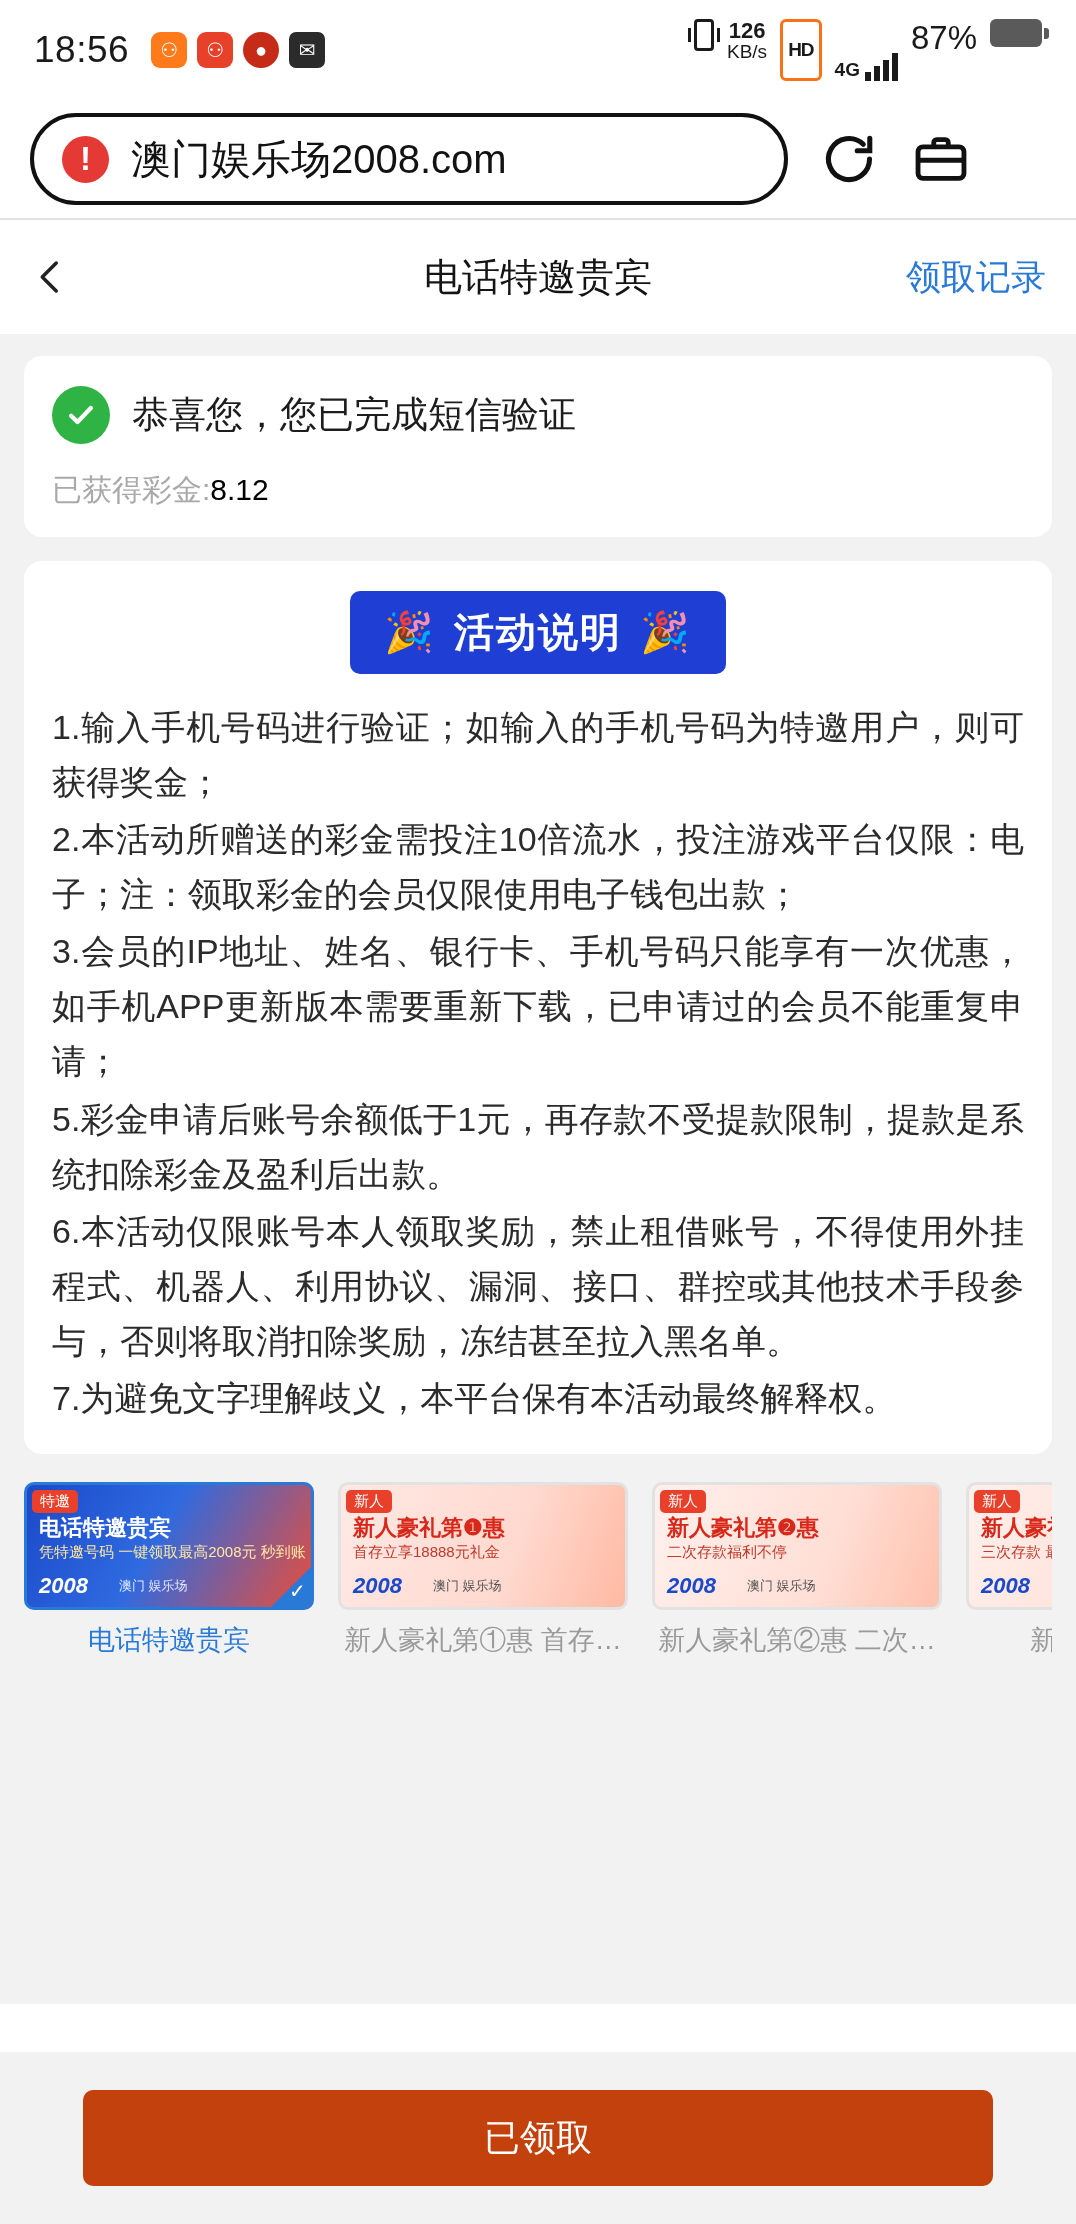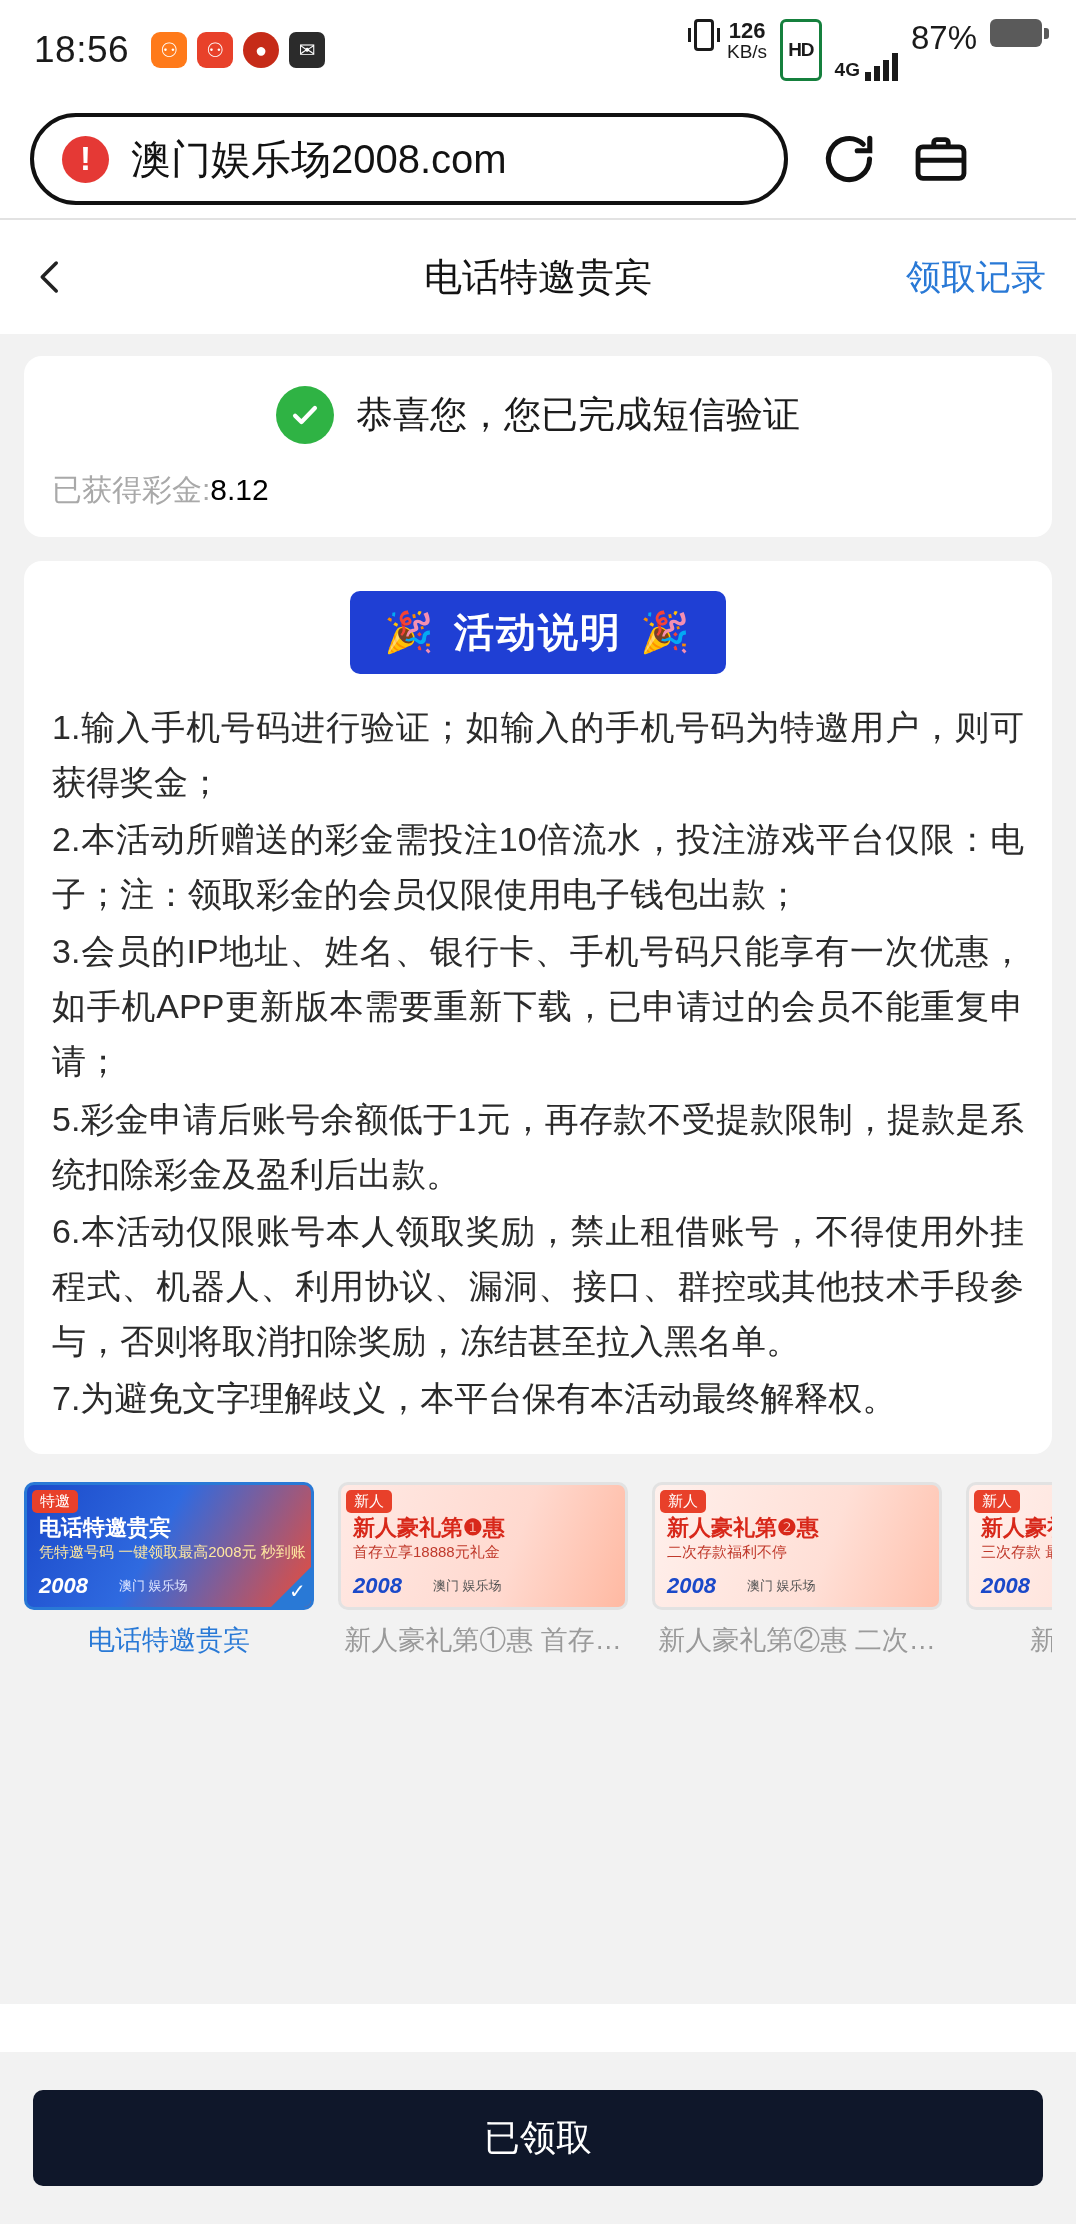--- a/index.html
+++ b/index.html
@@ -46,21 +46,21 @@
     position: relative;
   }
   .sb-vib:before, .sb-vib:after {
     content: ""; position: absolute; top: 6px; width: 3px; height: 14px; background: #1a1a1a;
   }
   .sb-vib:before { left: -9px; }
   .sb-vib:after  { right: -9px; }
   .sb-kb { font-size: 19px; line-height: 1.05; text-align: center; color: #1a1a1a; }
   .sb-kb .num { font-size: 22px; font-weight: bold; display: block; }
   .sb-hd {
-    border: 3px solid #15803d; border-radius: 6px; padding: 17px 5px;
+    border: 3px solid #f97316; border-radius: 6px; padding: 17px 5px;
     font-size: 19px; font-weight: bold; color: #1a1a1a; letter-spacing: -1px;
   }
   .sb-net { display: flex; align-items: flex-end; gap: 3px; }
   .sb-net .g { font-size: 19px; font-weight: bold; color: #1a1a1a; margin-right: 2px; }
   .sb-bars { display: flex; align-items: flex-end; gap: 3px; height: 28px; }
   .sb-bars i { width: 6px; background: #1a1a1a; display: block; }
   .sb-bars i:nth-child(1) { height: 9px; }
   .sb-bars i:nth-child(2) { height: 15px; }
   .sb-bars i:nth-child(3) { height: 21px; }
   .sb-bars i:nth-child(4) { height: 28px; }
@@ -134,21 +134,21 @@
     height: 1670px;
     overflow: hidden;
   }
   .card {
     background: #ffffff;
     border-radius: 18px;
     padding: 30px 28px 26px 28px;
     margin-bottom: 24px;
   }
   .verify-row {
-    display: flex; align-items: center; justify-content: center; gap: 22px;
+    display: flex; align-items: center; gap: 22px;
     margin-bottom: 26px;
   }
   .check-circle {
     width: 58px; height: 58px; border-radius: 50%; background: #2fb344;
     display: flex; align-items: center; justify-content: center;
     flex: 0 0 auto;
   }
   .check-circle svg { display: block; }
   .verify-text { font-size: 37px; color: #1d1d1d; }
   .bonus-line { font-size: 30px; color: #a9a9a9; }
@@ -243,23 +243,23 @@
 
   
   .bottom-bar {
     position: absolute;
     left: 0; right: 0; bottom: 0;
     height: 172px;
     background: #f2f2f2;
     display: flex; align-items: center; justify-content: center;
   }
   .claim-btn {
-    width: 1010px; height: 96px;
+    width: 910px; height: 96px;
     border-radius: 10px;
-    background: #0f172a;
+    background: #c2410c;
     color: #ffffff;
     font-size: 36px;
     display: flex; align-items: center; justify-content: center;
     border: none;
     font-family: "Liberation Sans", sans-serif;
   }
 </style>
 </head>
 <body>
 

